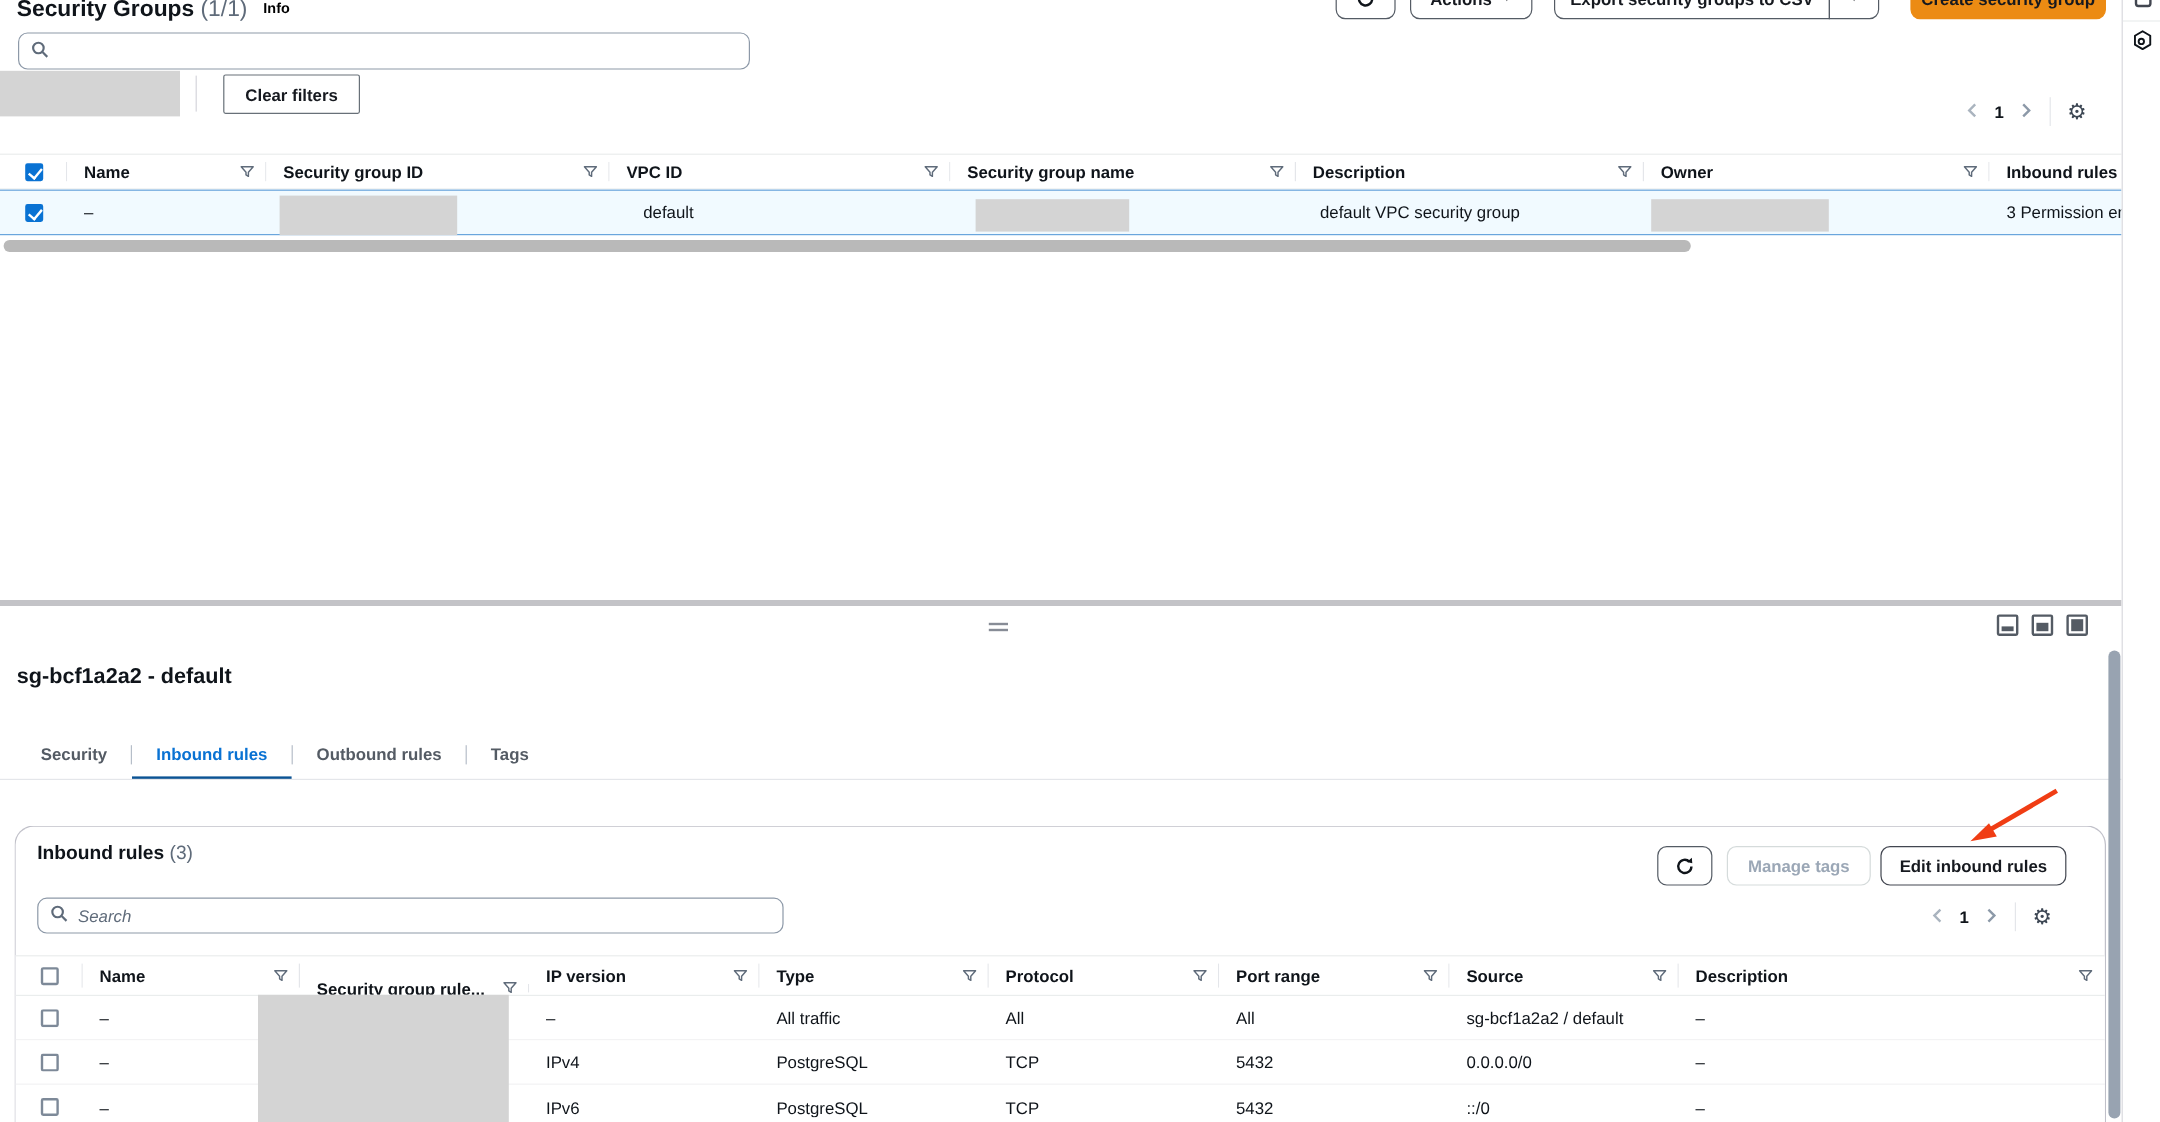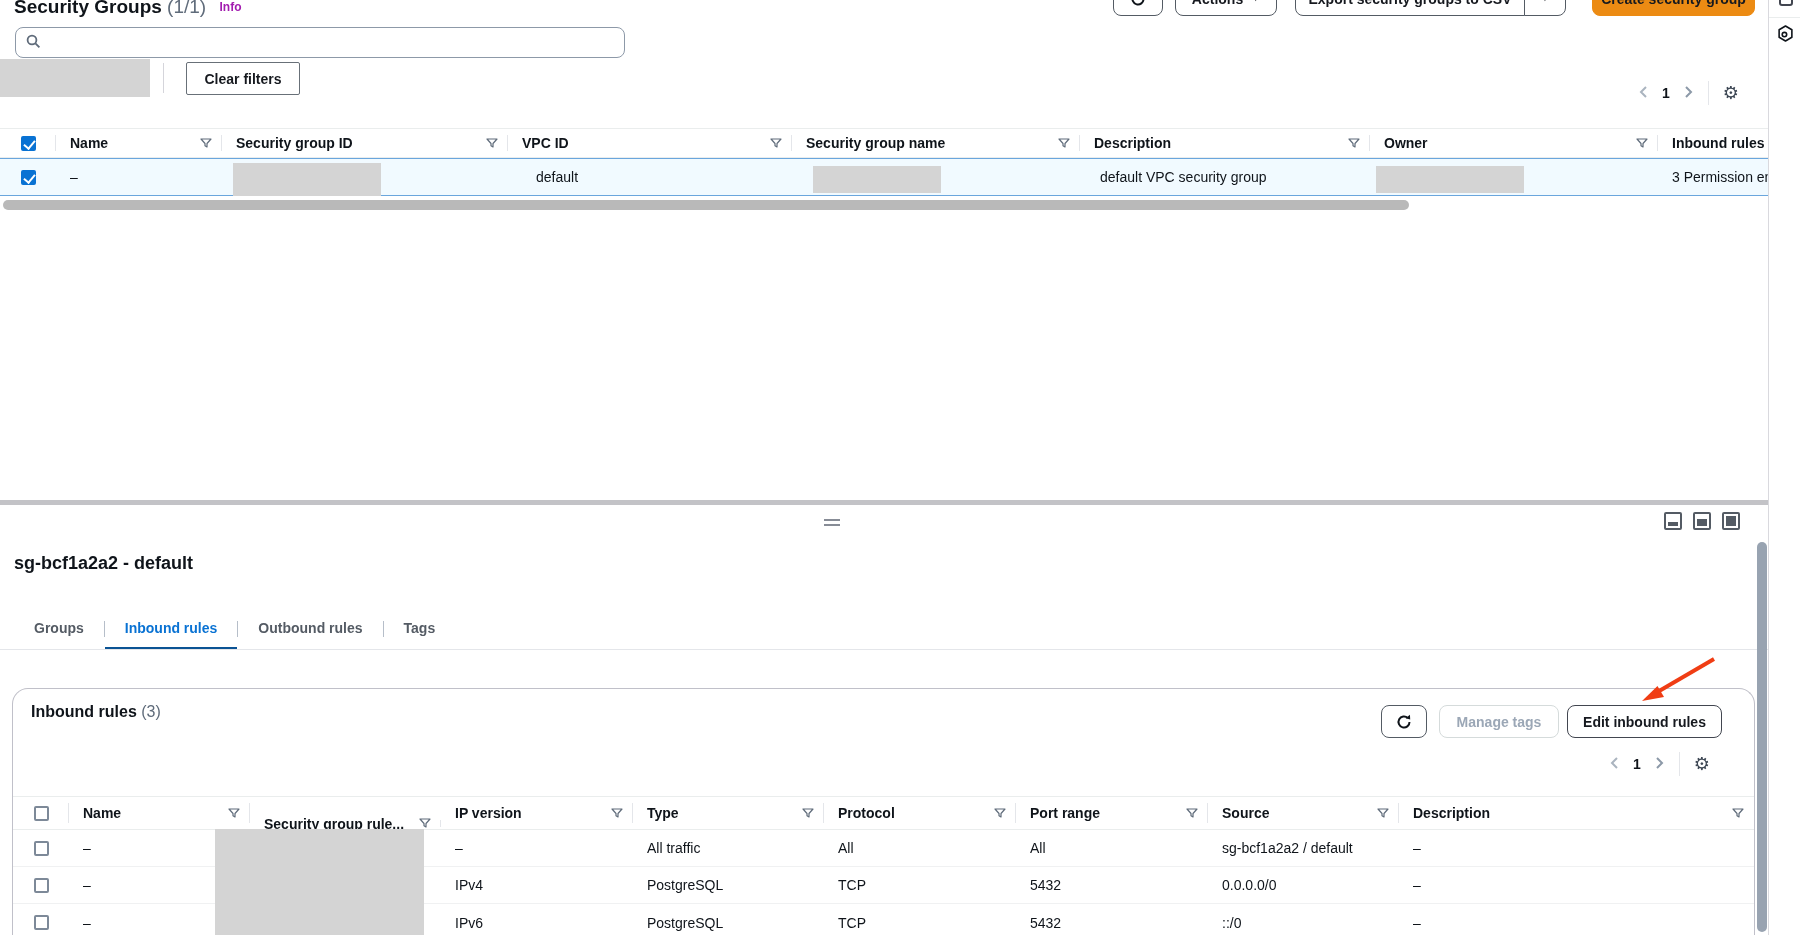--- a/index.html
+++ b/index.html
@@ -6,21 +6,21 @@
   html,body { background:#fff; }
   body { font-family:"Liberation Sans","DejaVu Sans",sans-serif; font-size:14px; color:#0f141a; }
   #screen { position:relative; width:1800px; height:935px; overflow:hidden; background:#fff; }
 
   .abs { position:absolute; }
 
   
   .page-title { left:14px; top:-3px; font-size:19px; line-height:20px; white-space:nowrap; }
   .page-title .t { font-weight:700; }
   .page-title .c { font-weight:400; color:#5f6b7a; }
-  .page-title .info { font-size:12px; font-weight:700; color:#a21caf; margin-left:8px; vertical-align:2px; }
+  .page-title .info { font-size:12px; font-weight:700; color:#000000; margin-left:8px; vertical-align:2px; }
 
   
   .btn { display:flex; align-items:center; justify-content:center; gap:8px;
          height:35px; border:1px solid #545b64; border-radius:8px; background:#fff;
          font-weight:700; font-size:14px; color:#16191f; white-space:nowrap; cursor:pointer; }
   .btn.cut { top:-19px; } 
   .btn.primary { background:#ec8b13; border-color:#ec8b13; color:#16191f; }
   .btn.disabled { color:#9ba7b6; border-color:#d5dbdb; }
   .btn .caret { font-size:9px; line-height:9px; }
   .split-caret { border-top-left-radius:0; border-bottom-left-radius:0; margin-left:-1px; }
@@ -238,21 +238,21 @@
     </div>
   <div class="abs" style="left:1664px; top:512px; display:flex; gap:11px;">
     <span class="layout-icon b1"></span>
     <span class="layout-icon b2"></span>
     <span class="layout-icon b3"></span>
   </div>
 
   <div class="abs" style="left:14px; top:553px; font-size:18px; font-weight:700;">sg-bcf1a2a2 - default</div>
 
   <div class="abs tabs" style="left:14px; top:608px;">
-    <div class="tab">Groups</div>
+    <div class="tab">Security</div>
     <div class="tab-divider"></div>
     <div class="tab active">Inbound rules</div>
     <div class="tab-divider"></div>
     <div class="tab">Outbound rules</div>
     <div class="tab-divider"></div>
     <div class="tab">Tags</div>
   </div>
   <div class="abs tabs-rule"></div>
 
   <div class="abs card">
@@ -269,20 +269,29 @@
           </svg>
       </span>
     </button>
     <button class="abs btn disabled" style="left:1426px; top:16px; width:120px; height:33px;">
       <span>Manage tags</span>
     </button>
     <button class="abs btn" style="left:1554px; top:16px; width:155px; height:33px; border-color:#424650;">
       <span>Edit inbound rules</span>
     </button>
 
+    <div class="abs search-box" style="left:18px; top:59px; width:622px; height:30px;">
+      <span>
+        <svg width="15" height="15" viewBox="0 0 15 15">
+            <circle cx="6" cy="6" r="4.4" fill="none" stroke="#5f6b7a" stroke-width="1.8"></circle>
+            <line x1="9.4" y1="9.4" x2="13.4" y2="13.4" stroke="#5f6b7a" stroke-width="1.8"></line>
+          </svg>
+      </span>
+      <input type="text" placeholder="Search" style="">
+    </div>
 
     <div class="abs pager" style="left:1596px; top:62px; height:26px;">
       <span><svg width="10" height="14" viewBox="0 0 10 14">
             <polyline points="8,2 3,7 8,12" fill="none" stroke="#aab4bf" stroke-width="2"></polyline>
           </svg></span>
       <span class="num">1</span>
       <span><svg width="10" height="14" viewBox="0 0 10 14">
             <polyline points="2,2 7,7 2,12" fill="none" stroke="#8c99a8" stroke-width="2"></polyline>
           </svg></span>
       <span class="vdiv"></span>

